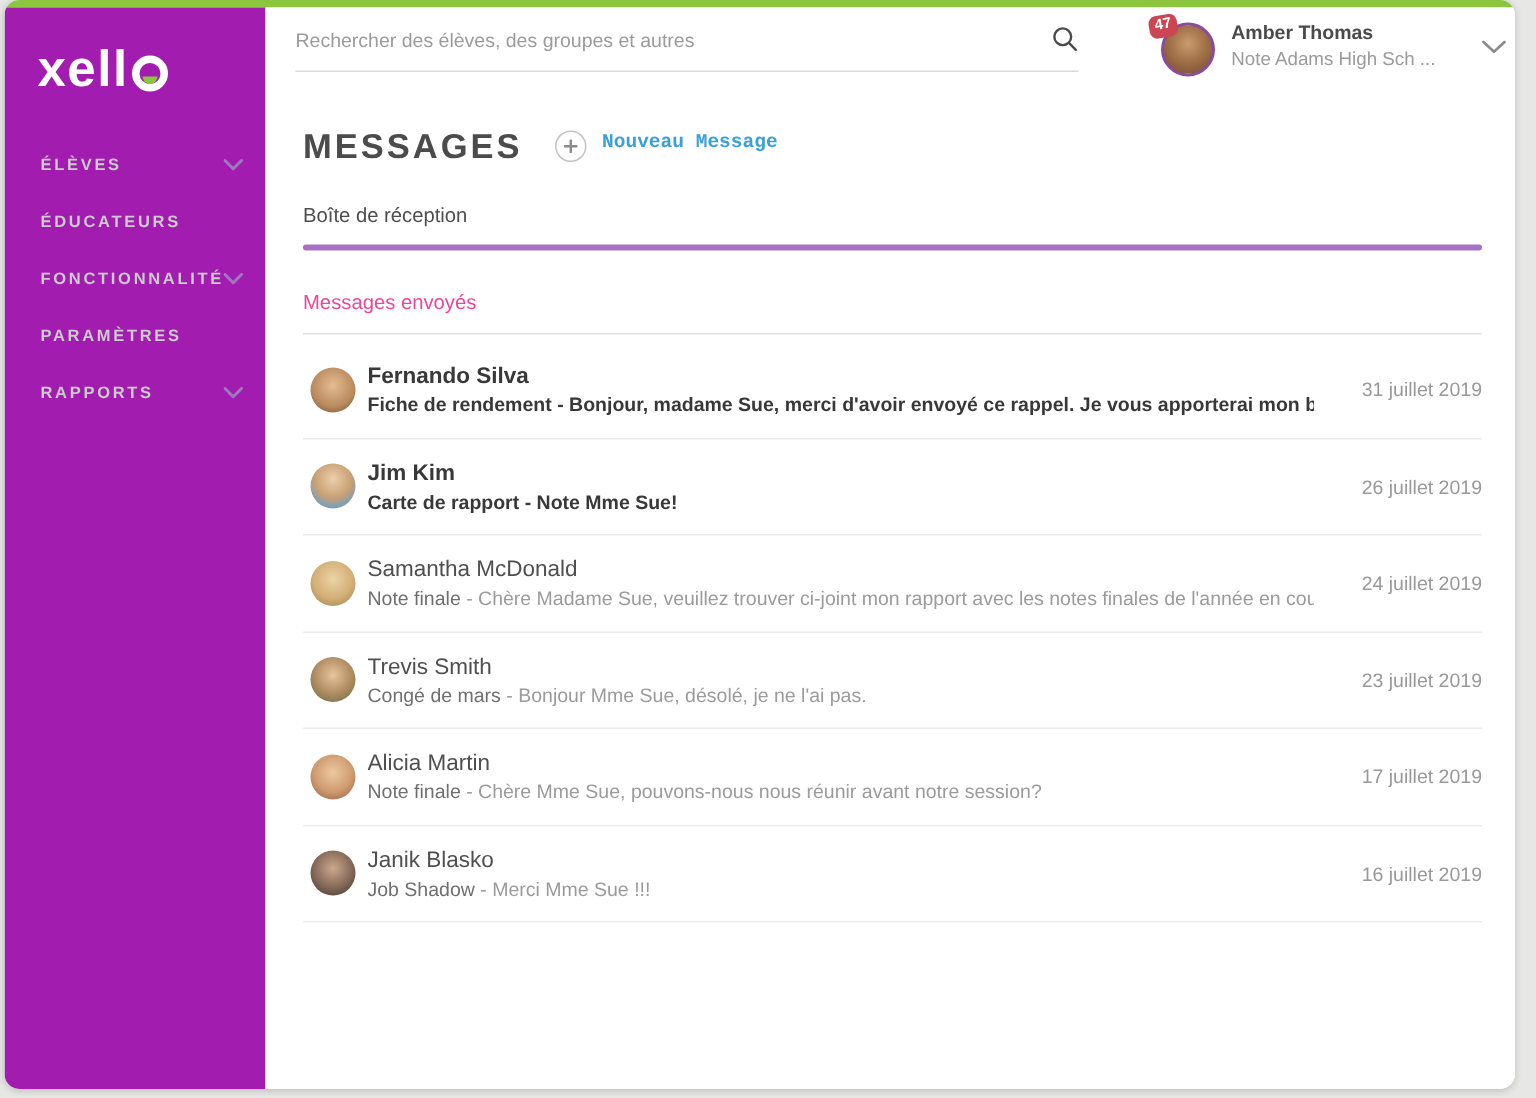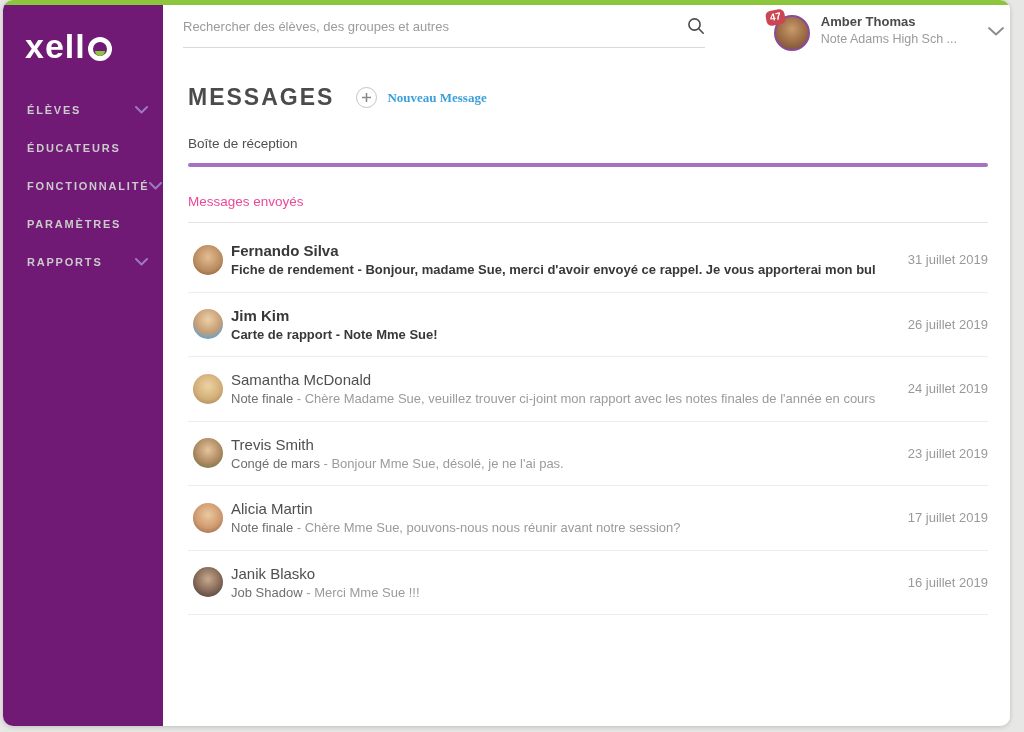--- a/index.html
+++ b/index.html
@@ -12,21 +12,21 @@
   }
   .app-card {
     position:absolute; left:3px; top:0; width:1007px; height:726px;
     border-radius:10px; overflow:hidden; background:#ffffff;
     box-shadow:0 1px 5px rgba(0,0,0,.18);
   }
   .green-bar { height:5px; background:#8cc63f; }
   .app-body { display:flex; height:721px; }
 
   
-  .sidebar { width:160px; background:#701a75; flex:none; }
+  .sidebar { width:174px; background:#a21caf; flex:none; }
   .logo { margin:27px 0 0 22px; display:flex; align-items:flex-end; color:#fff; cursor:pointer; }
   .logo-text { font-size:34px; font-weight:700; letter-spacing:1px; line-height:0.85; }
   .logo-o { position:relative; width:24px; height:24px; border:5px solid #fff; border-radius:50%; margin-left:2px; margin-bottom:0; }
   .logo-o-fill { position:absolute; left:50%; transform:translateX(-50%); bottom:0px; width:10px; height:5px; background:#8cc63f; border-radius:0 0 10px 10px; }
   .side-nav { margin-top:30px; }
   .side-item { height:38px; display:flex; align-items:center; justify-content:space-between; padding:0 15px 0 24px; cursor:pointer; }
   .side-item .lbl { font-size:11px; font-weight:600; letter-spacing:1.8px; color:#cbcbcb; }
   .side-chevron { width:13px; height:8px; flex:none; }
   .side-chevron polyline { fill:none; stroke:#9d79bd; stroke-width:2; stroke-linecap:round; stroke-linejoin:round; }
 
@@ -48,21 +48,21 @@
   .badge { position:absolute; top:-1px; left:-2px; background:#cb4553; color:#fff; font-size:10px; font-weight:700;
     padding:2px 4px 3px; border-radius:5px; transform:rotate(-10deg); line-height:1; }
   .user-name { font-size:13px; font-weight:700; color:#4a4a4a; line-height:1.3; }
   .user-school { font-size:12.5px; color:#9b9b9b; line-height:1.3; }
   .user-chevron { width:16px; height:9px; margin-left:31px; margin-right:2px; }
   .user-chevron polyline { fill:none; stroke:#8a8a8a; stroke-width:1.8; stroke-linecap:round; stroke-linejoin:round; }
 
   .content { padding:0 22px 0 25px; flex:1; min-width:0; }
   .title-row { display:flex; align-items:center; padding-top:17px; }
   .page-title { font-size:23px; font-weight:700; letter-spacing:2px; color:#4b4b4b; }
-  .new-msg-btn { margin-left:22px; display:flex; align-items:center; background:none; border:none; cursor:pointer; font-family:Liberation Serif, serif; }
+  .new-msg-btn { margin-left:22px; display:flex; background:none; border:none; cursor:pointer; font-family:Liberation Mono, monospace; }
   .plus-circle { width:21px; height:21px; border:1px solid #c3c3c3; border-radius:50%; display:flex; align-items:center; justify-content:center; margin-right:10px; flex:none; }
   .plus-circle svg { width:9px; height:9px; }
   .plus-circle line { stroke:#8a8a8a; stroke-width:1.6; stroke-linecap:round; }
   .new-msg-label { color:#3b9fda; font-size:13px; font-weight:700; }
 
   .tabs { margin-top:25px; display:flex; gap:30px; border-bottom:1px solid #e4e4e4;flex-direction:column; }
   .tab { position:relative; padding-bottom:13px; font-size:13.5px; cursor:pointer; }
   .tab.active { color:#4f4f4f; }
   .tab.active::after { content:''; position:absolute; left:0; right:0; bottom:-2.5px; height:4px; background:#a771c4; border-radius:2px; }
   .tab.inactive { color:#ec4899; }

